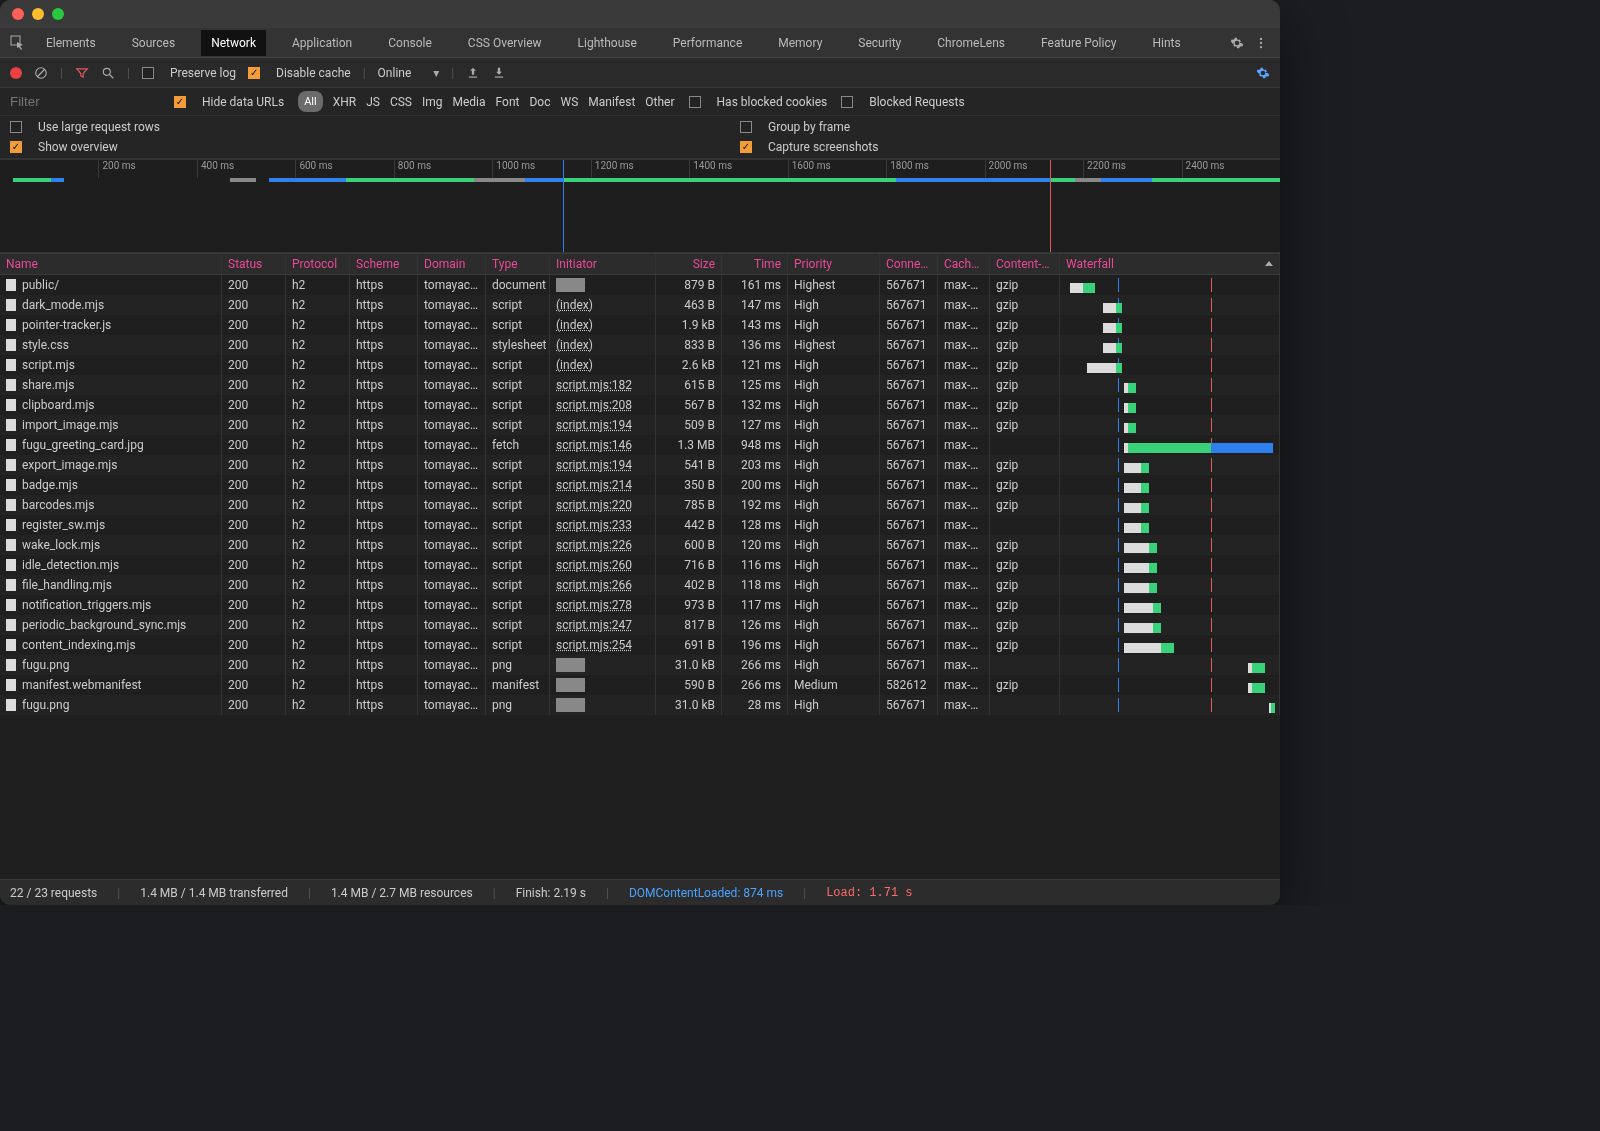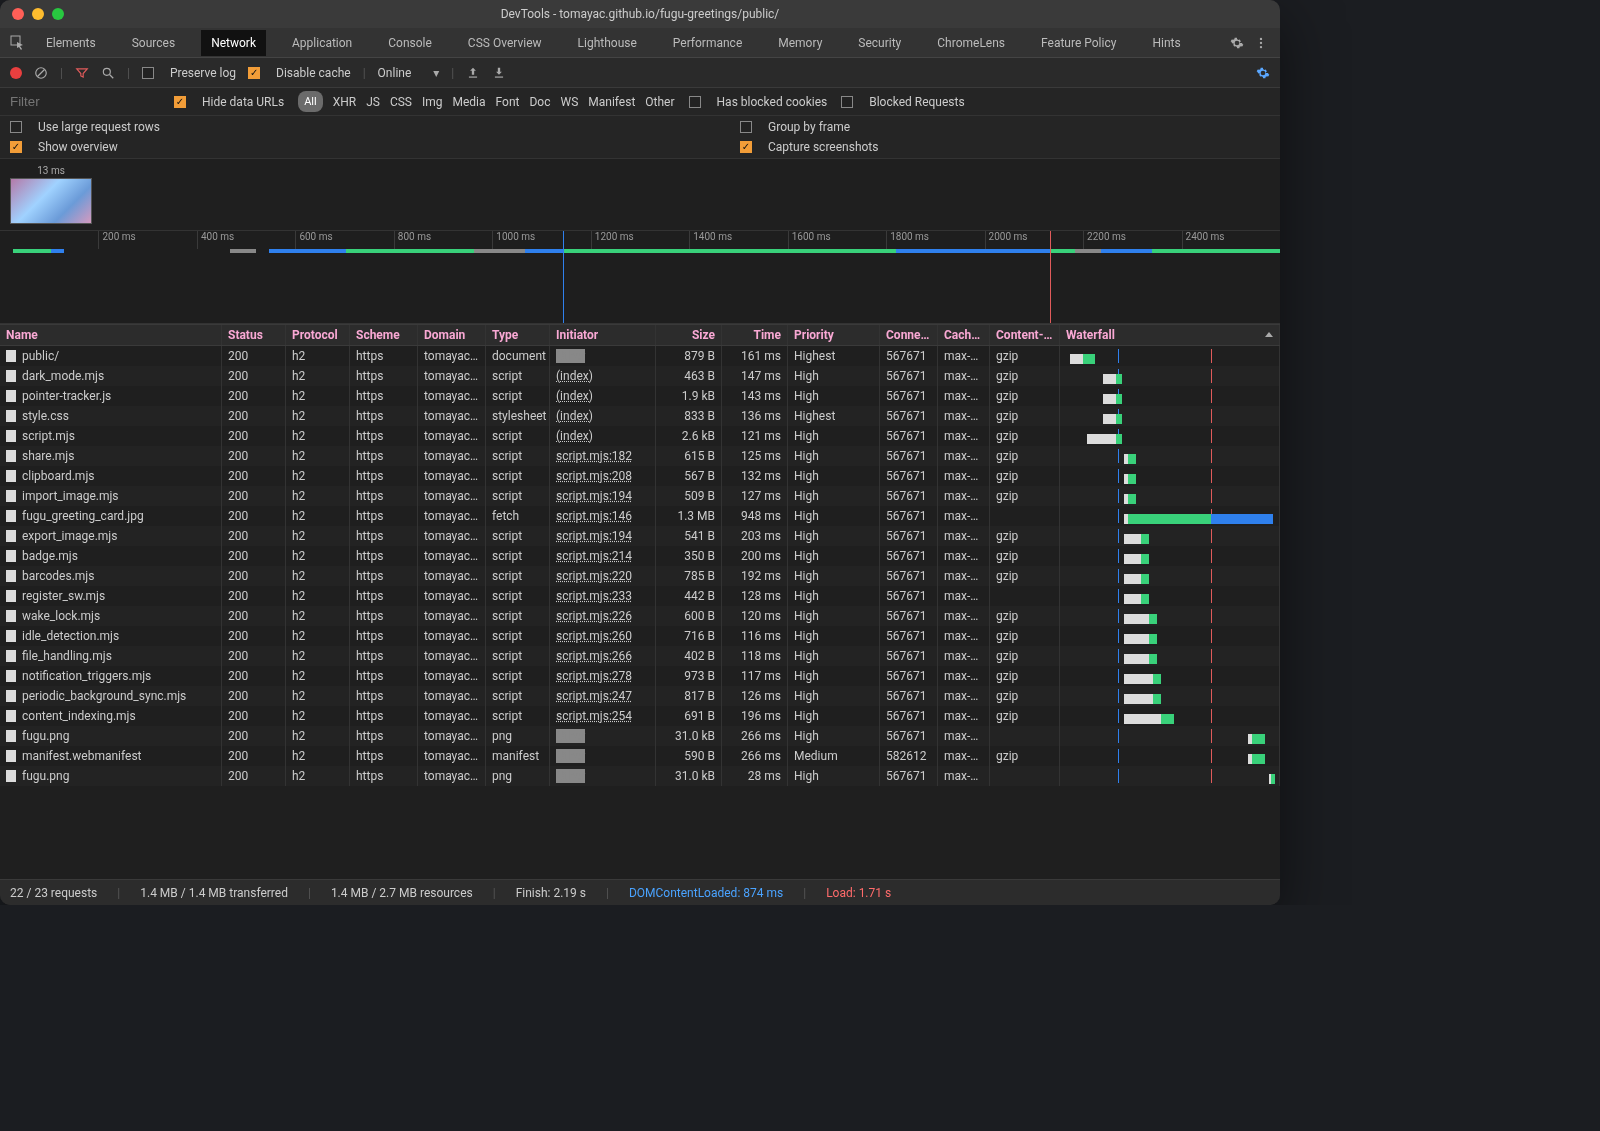--- a/index.html
+++ b/index.html
@@ -51,55 +51,54 @@
   .lanes { position:absolute; top:18px; left:0; right:0; height:20px;}
   .bar-small { position:absolute; height:4px; top:0;}
   .green{background:#39d17a;} .blue{background:#2f80ed;} .grey{background:#888;}
   .vline { position:absolute; top:0; bottom:0; width:1px;}
   .vline.blue { background:#2f80ed; }
   .vline.red  { background:#e05b5b; }
   
   .tablewrap { flex:1; overflow:hidden; background:#1f1f1f; display:flex; flex-direction:column;}
   .thead { display:flex; background:#2c2c2c; border-top:1px solid #3a3a3a; border-bottom:1px solid #3a3a3a;}
   .th,.td { padding:3px 6px; font-size:12px; color:#ccc; border-right:1px solid #333; overflow:hidden; text-overflow:ellipsis; white-space:nowrap; height:20px; display:flex; align-items:center;}
-  .th { color:#f9a8d4; font-weight:700; position:relative;}
+  .th { color:#ec4899; font-weight:400; position:relative;}
   .c-name{width:222px;} .c-stat{width:64px;} .c-prot{width:64px;} .c-sche{width:68px;} .c-dom{width:68px;} .c-type{width:64px;}
   .c-init{width:106px;} .c-size{width:66px;justify-content:flex-end;} .c-time{width:66px;justify-content:flex-end;}
   .c-prio{width:92px;} .c-conn{width:58px;} .c-cach{width:52px;} .c-cont{width:70px;} .c-wf{flex:1;min-width:150px;}
   .tbody { overflow-y:auto; }
   .row { display:flex; height:20px; }
   .row:nth-child(even){ background:#232323;}
   .row:nth-child(odd){ background:#1f1f1f;}
   .td.init a { color:#ccc; text-decoration: underline dotted;}
   .td.init .grey { color:#888; text-decoration:none;}
   .file-ic { width:10px;height:12px;background:#dcdcdc;display:inline-block;margin-right:6px;}
   .wf { position:relative; height:100%; flex:1;}
   .wf .seg { position:absolute; height:10px; top:5px; }
   .wf .segwhite{background:#dcdcdc;} .wf .seggreen{background:#39d17a;} .wf .segblue{background:#2f80ed;}
   .wf .vline { position:absolute; top:0; bottom:0; width:1px;}
   
   .footer { height:26px; background:#2c2c2c; border-top:1px solid #3a3a3a; display:flex; align-items:center; padding:0 10px; gap:20px; font-size:12px; color:#ccc;}
   .footer .dcl { color:#4aa3ff; }
-  .footer .load { color:#ff6b6b; }
+  .footer .load { color:#ff6b6b;font-family:Liberation Mono, monospace; }
   .sep { color:#555;}
   svg { display:block;}
   .sort-tri { position:absolute; right:6px; top:7px; width:0;height:0;border-left:4px solid transparent;border-right:4px solid transparent;border-bottom:5px solid #aaa;}
 </style>
 </head>
 <body>
 
 <div class="window">
 
   <div class="titlebar">
     <div class="traffic">
       <span class="tl-close"></span>
       <span class="tl-min"></span>
       <span class="tl-max"></span>
     </div>
-    <div class="title">DevTools - tomayac.github.io/fugu-greetings/public/</div>
   </div>
 
   <div class="tabbar">
     <div class="inspect">
       <svg width="16" height="16" viewBox="0 0 16 16">
           <rect x="1" y="1" width="9" height="9" fill="none" stroke="#aaa"></rect>
           <path d="M7 7 L13 10 L10 11 L12 14 L11 15 L9 12 L7 13 Z" fill="#aaa"></path>
         </svg>
     </div>
     <div class="tabs" id="tabs">
@@ -232,26 +231,20 @@
           <span class="box"></span>
           <span>Group by frame</span>
         </label>
       <label class="chk">
           <span class="box checked"></span>
           <span>Capture screenshots</span>
         </label>
     </div>
   </div>
 
-  <div class="shots">
-    <div class="shot">
-      <div class="label">13 ms</div>
-      <div class="thumb"></div>
-    </div>
-  </div>
 
   <div class="timeline">
     <div class="ruler" id="ruler">
         <div class="tick" style="left: 7.69231%;">200 ms</div>
         <div class="tick" style="left: 15.3846%;">400 ms</div>
         <div class="tick" style="left: 23.0769%;">600 ms</div>
         <div class="tick" style="left: 30.7692%;">800 ms</div>
         <div class="tick" style="left: 38.4615%;">1000 ms</div>
         <div class="tick" style="left: 46.1538%;">1200 ms</div>
         <div class="tick" style="left: 53.8462%;">1400 ms</div>

